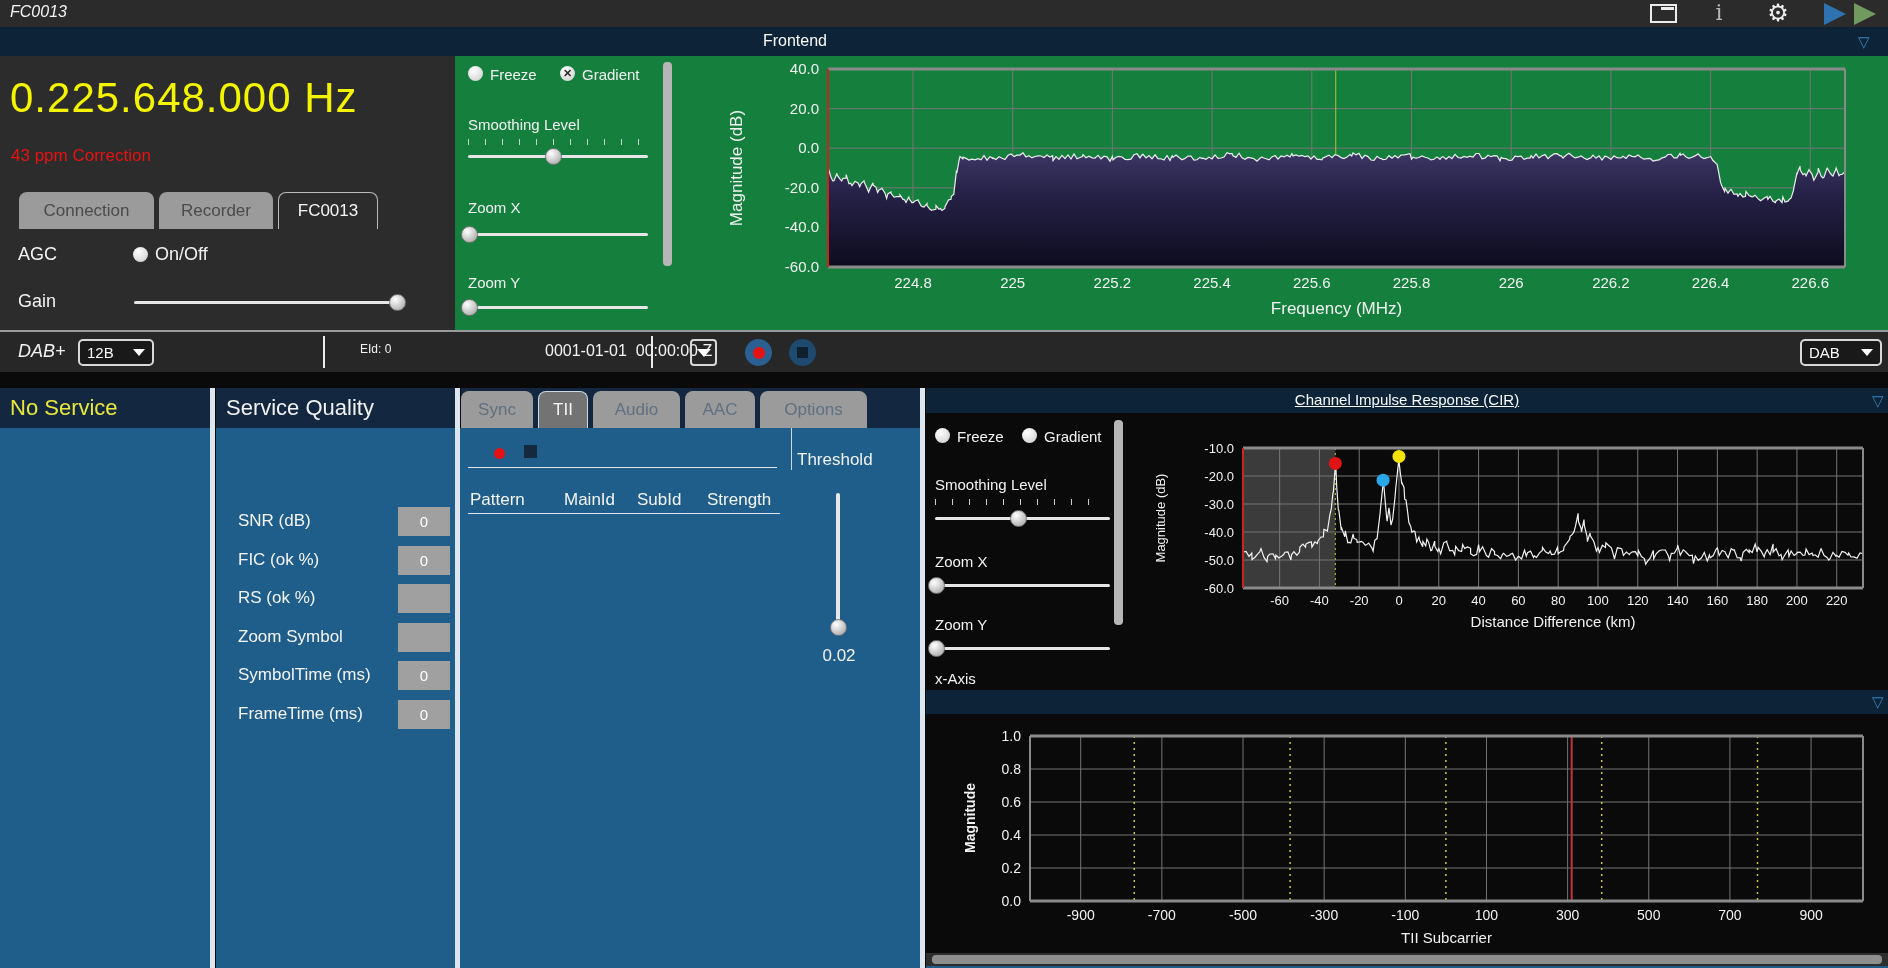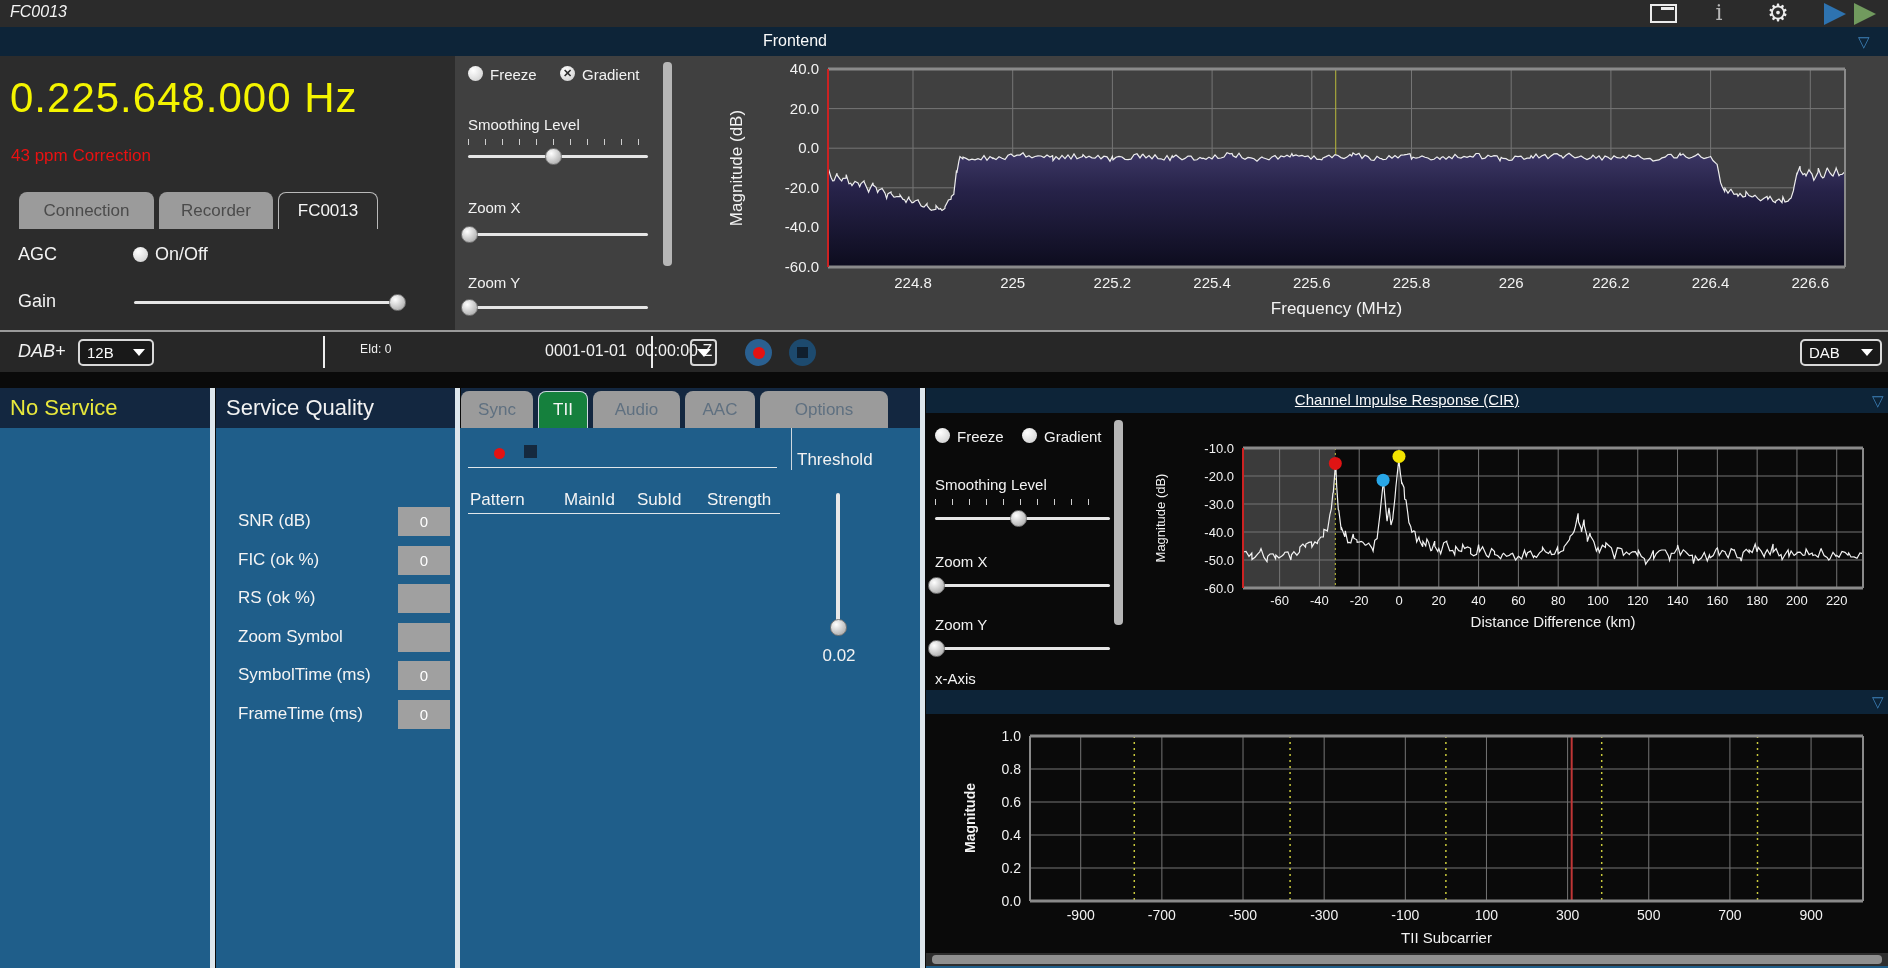--- a/index.html
+++ b/index.html
@@ -27,21 +27,21 @@
   .collapse-tri { color:#3e82ba; font-size:15px; line-height:15px; }
 
   
   #fe-info { left:0; top:56px; width:455px; height:276px; background:#2c2c2c; }
   #freq { left:10px; top:18px; font-size:42px; color:#f4f400; letter-spacing:1px; }
   #corr { left:11px; top:90px; font-size:17px; color:#ea1111; }
   .tabrow { position:absolute; display:flex; gap:5px; }
   .tab { height:37px; border-radius:8px 8px 0 0; background:#9b9b9b; color:#4b4b4b;
          font-size:17px; display:flex; align-items:center; justify-content:center; }
   .tab.sel-dark { background:#2c2c2c; color:#f5f5f5; border:1px solid #b9b9b9; border-bottom:none; }
-  .tab.sel-blue { background:#15803d; color:#f5f5f5; border:1px solid #cdd8df; border-bottom:none; }
+  .tab.sel-blue { background:#737373; color:#f5f5f5; border:1px solid #cdd8df; border-bottom:none; }
   .tab.blue-off { color:#5f7080; }
 
   .radio { width:15px; height:15px; border-radius:50%;
            background:radial-gradient(circle at 35% 30%, #ffffff, #c9c9c9); display:inline-block; }
   .radio .x { position:absolute; width:15px; text-align:center; font-size:11px; font-weight:bold;
               color:#2e2e2e; line-height:15px; left:0; top:0; }
   .ctl-label { font-size:15px; color:#f2f2f2; }
 
   .slider-track { position:absolute; height:3px; background:#e6e6e6; border-radius:2px; }
   .slider-handle { position:absolute; width:17px; height:17px; border-radius:50%;
@@ -92,21 +92,21 @@
     <span class="abs gear-icon">⚙</span>
     <span class="abs play-tri" id="play-blue"></span>
     <span class="abs play-tri" id="play-green"></span>
   </div>
 
   <div class="abs navy-bar" style="left:0;top:27px;width:1888px;height:29px;">
     <div class="abs bar-title" style="left:0;top:5px;width:1590px;text-align:center;">Frontend</div>
     <span class="abs collapse-tri" style="left:1858px;top:7px;">▽</span>
   </div>
 
-  <div class="abs" style="left:0;top:56px;width:1888px;height:276px;background:#404040;">
+  <div class="abs" style="left:0;top:56px;width:1888px;height:276px;background:#15803d;">
 
     <div class="abs" id="fe-info" style="left:0;top:0;">
       <div class="abs" id="freq">0.225.648.000 Hz</div>
       <div class="abs" id="corr">43 ppm Correction</div>
       <div class="tabrow" style="left:19px;top:136px;">
         <div class="tab" style="width:135px;">Connection</div>
         <div class="tab" style="width:114px;">Recorder</div>
         <div class="tab sel-dark" style="width:100px;">FC0013</div>
       </div>
       <span class="abs" style="left:18px;top:188px;font-size:18px;">AGC</span>
@@ -276,21 +276,21 @@
       <div class="abs" style="left:375px;top:65px;width:4px;height:139px;background:#e8e8e8;border-radius:2px;"></div>
       <div class="slider-handle" style="left:369px;top:191px;"></div>
       <span class="abs" style="left:352px;top:218px;width:52px;text-align:center;font-size:17px;">0.02</span>
     </div>
 
     <div class="tabrow" style="left:461px;top:19px;">
       <div class="tab blue-off" style="width:72px;">Sync</div>
       <div class="tab sel-blue" style="width:50px;">TII</div>
       <div class="tab blue-off" style="width:87px;">Audio</div>
       <div class="tab blue-off" style="width:70px;">AAC</div>
-      <div class="tab blue-off" style="width:128px;">Options</div>
+      <div class="tab blue-off" style="width:107px;">Options</div>
     </div>
     <div class="pdiv" style="left:920px;"></div>
 
     <div class="abs navy-bar" style="left:926px;top:16px;width:962px;height:25px;">
       <div class="abs bar-title" style="left:0;top:3px;width:962px;text-align:center;font-size:15px;text-decoration:underline;">Channel Impulse Response (CIR)</div>
       <span class="abs collapse-tri" style="left:946px;top:5px;">▽</span>
     </div>
 
     <div class="abs" style="left:926px;top:41px;width:200px;height:277px;">
       <span class="abs radio" style="left:9px;top:15px;"></span>

